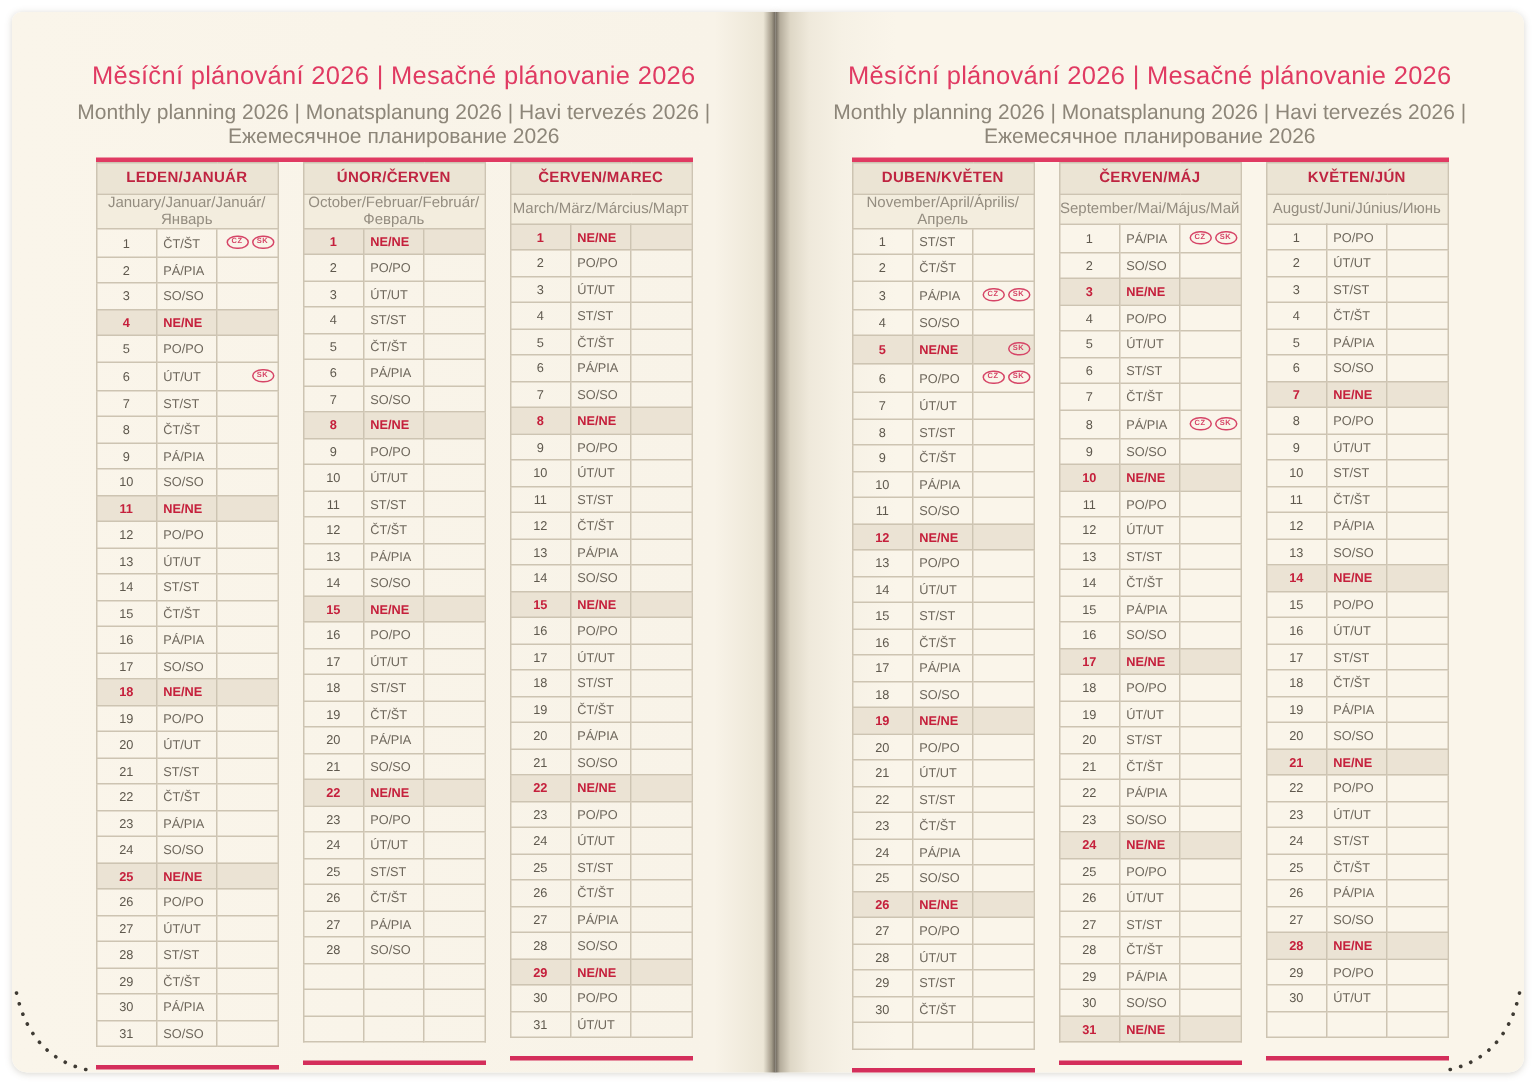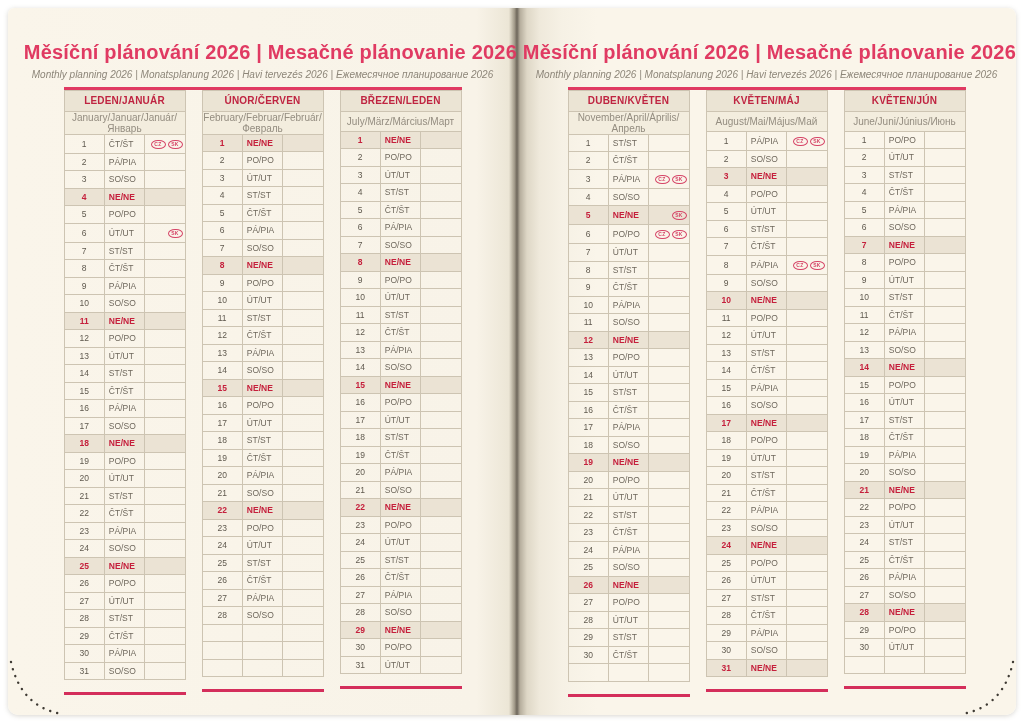--- a/index.html
+++ b/index.html
@@ -14,22 +14,22 @@
   }
   .page.left{
     left:8px;width:509px;border-radius:6px 0 0 10px;
     background:linear-gradient(to right,#faf5ea 0%,#f8f3e8 92%,#ece6d6 98.4%,#a59d8c 99.5%,#6e675c 100%);
   }
   .page.right{
     left:517px;width:499px;border-radius:0 8px 10px 0;
     background:linear-gradient(to right,#6e675c 0%,#b5ad9c .6%,#ded7c6 2%,#efe9db 4.5%,#f6f1e5 9%,#faf5ea 16%,#faf5ea 100%);
   }
   .page-header{text-align:center;padding-top:33px;}
-  .page-title{font-size:20px;font-weight:bold;color:#e03a62;letter-spacing:.2px;text-align:right;}
-  .page-sub{margin-top:5px;font-size:10px;color:#8d8679;font-style:italic;}
+  .page-title{font-size:17px;font-weight:normal;color:#e03a62;letter-spacing:.2px;}
+  .page-sub{margin-top:5px;font-size:14px;color:#8d8679;}
   .rule{height:2.5px;background:#e03a62;width:398px;margin:7px auto 0;}
   .cols{display:flex;justify-content:center;gap:16px;margin-top:0;}
   .month{width:122px;}
   .month table{border-collapse:collapse;width:122px;table-layout:fixed;border:1px solid #a79e8c;}
   .month th,.month td{border:1px solid #cdc4b2;padding:0;}
   th.mname{height:20px;background:#ebe4d4;color:#bf2441;font-size:10px;font-weight:bold;letter-spacing:.2px;}
   th.msub{height:19px;background:#f3edde;color:#948d80;font-size:10px;font-weight:normal;}
   td.num{width:21px;height:16.5px;text-align:center;color:#5f594e;font-size:8.5px;}
   td.day{width:52px;padding-left:4px;color:#6e675c;font-size:8.5px;}
   td.note{text-align:right;padding-right:2px;}
@@ -224,21 +224,21 @@
       </table>
       <div class="monthline"></div>
     </div>
     <div class="month">
       <table>
         <thead>
           <tr>
               <th class="mname" colspan="3">ÚNOR/ČERVEN</th>
             </tr>
           <tr>
-              <th class="msub" colspan="3">February/Februar/Február/Февраль</th>
+              <th class="msub" colspan="3">October/Februar/Február/Февраль</th>
             </tr>
         </thead>
         <tbody>
             <tr class="sun">
               <td class="num">1</td>
               <td class="day">NE/NE</td>
               <td class="note"></td>
             </tr>
             <tr>
               <td class="num">2</td>
@@ -391,24 +391,24 @@
               <td class="note"></td>
             </tr>
           </tbody>
       </table>
       <div class="monthline"></div>
     </div>
     <div class="month">
       <table>
         <thead>
           <tr>
-              <th class="mname" colspan="3">BŘEZEN/LEDEN</th>
-            </tr>
-          <tr>
-              <th class="msub" colspan="3">July/März/Március/Март</th>
+              <th class="mname" colspan="3">ČERVEN/MAREC</th>
+            </tr>
+          <tr>
+              <th class="msub" colspan="3">March/März/Március/Март</th>
             </tr>
         </thead>
         <tbody>
             <tr class="sun">
               <td class="num">1</td>
               <td class="day">NE/NE</td>
               <td class="note"></td>
             </tr>
             <tr>
               <td class="num">2</td>
@@ -741,24 +741,24 @@
               <td class="note"></td>
             </tr>
           </tbody>
       </table>
       <div class="monthline"></div>
     </div>
     <div class="month">
       <table>
         <thead>
           <tr>
-              <th class="mname" colspan="3">KVĚTEN/MÁJ</th>
-            </tr>
-          <tr>
-              <th class="msub" colspan="3">August/Mai/Május/Май</th>
+              <th class="mname" colspan="3">ČERVEN/MÁJ</th>
+            </tr>
+          <tr>
+              <th class="msub" colspan="3">September/Mai/Május/Май</th>
             </tr>
         </thead>
         <tbody>
             <tr>
               <td class="num">1</td>
               <td class="day">PÁ/PIA</td>
               <td class="note"><span class="badge">CZ</span><span class="badge">SK</span></td>
             </tr>
             <tr>
               <td class="num">2</td>
@@ -914,21 +914,21 @@
       </table>
       <div class="monthline"></div>
     </div>
     <div class="month">
       <table>
         <thead>
           <tr>
               <th class="mname" colspan="3">KVĚTEN/JÚN</th>
             </tr>
           <tr>
-              <th class="msub" colspan="3">June/Juni/Június/Июнь</th>
+              <th class="msub" colspan="3">August/Juni/Június/Июнь</th>
             </tr>
         </thead>
         <tbody>
             <tr>
               <td class="num">1</td>
               <td class="day">PO/PO</td>
               <td class="note"></td>
             </tr>
             <tr>
               <td class="num">2</td>

